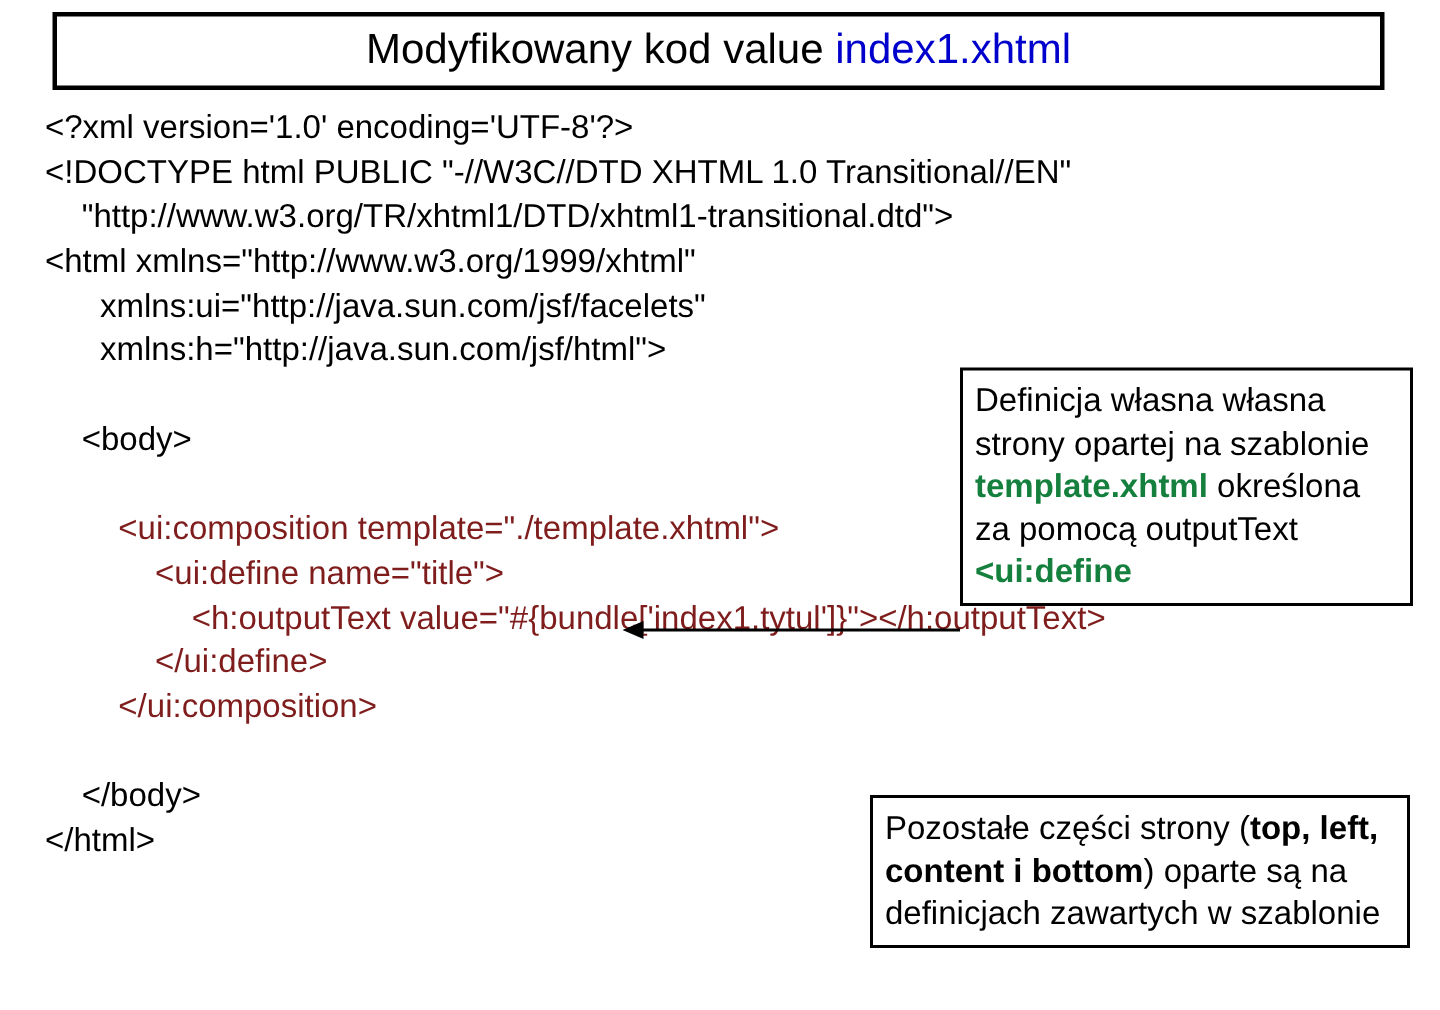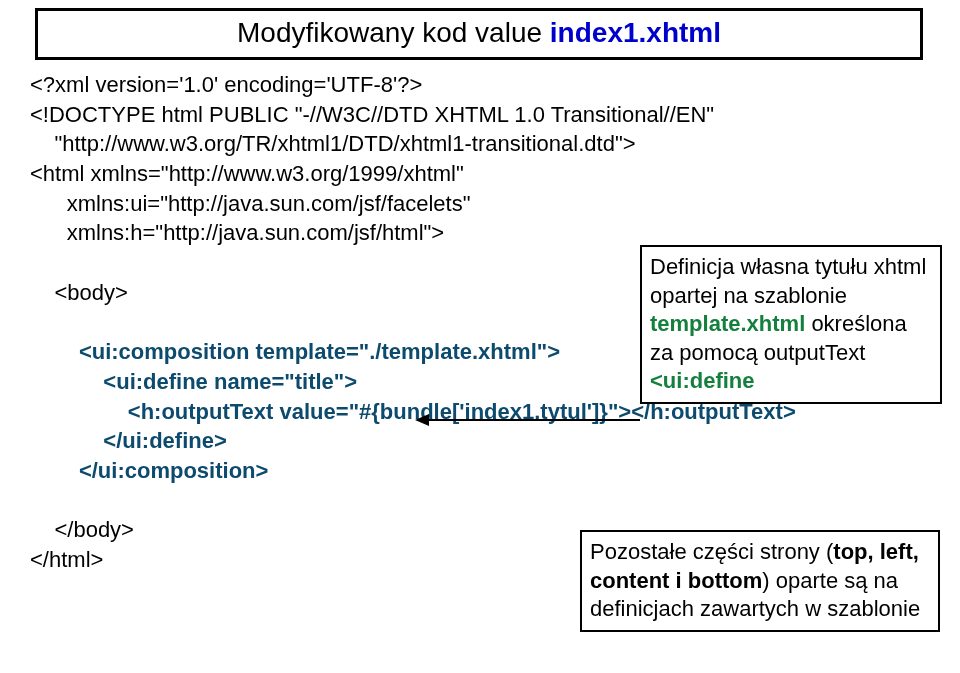--- a/index.html
+++ b/index.html
@@ -16,32 +16,32 @@
     position: absolute;
     left: 35px;
     top: 8px;
     width: 888px;
     border: 3px solid #000;
     padding: 6px 0 8px 0;
     text-align: center;
     font-size: 28px;
     box-sizing: border-box;
   }
-  .title-text .blue { color: #0000cc; font-weight: bold; margin-top: 44px; }
+  .title-text .blue { color: #0000cc; font-weight: normal; margin-top: 44px; }
   .code-block {
     position: absolute;
     left: 30px;
     top: 70px;
     width: 900px;
     font-size: 22px;
     line-height: 1.35;
     white-space: pre;
     font-family: Arial, Helvetica, sans-serif;
   }
-  .code-block .blue-bold { color: #0c4a6e; font-weight: bold; text-align: right; }
+  .code-block .blue-bold { color: #7f1d1d; font-weight: normal; text-align: right; }
   .annot-box-1 {
     position: absolute;
     left: 640px;
     top: 245px;
     width: 282px;
     font-size: 22px;
     line-height: 1.3;
     border: 2px solid #000;
     padding: 6px 8px;
     background: #fff;
@@ -83,21 +83,21 @@
 <span class="blue-bold">        &lt;ui:composition template="./template.xhtml"&gt;</span>
 <span class="blue-bold">            &lt;ui:define name="title"&gt;</span>
 <span class="blue-bold">                &lt;h:outputText value="#{bundle['index1.tytul']}"&gt;&lt;/h:outputText&gt;</span>
 <span class="blue-bold">            &lt;/ui:define&gt;</span>
 <span class="blue-bold">        &lt;/ui:composition&gt;</span>
 
 <span>    &lt;/body&gt;</span>
 <span>&lt;/html&gt;</span></div>
 
 <div class="annot-box-1">
-  <span>Definicja własna tytułu xhtml opartej na szablonie </span><span class="bb">template.xhtml</span><span> określona za pomocą outputText </span><span class="bb">&lt;ui:define</span>
+  <span>Definicja własna własna strony opartej na szablonie </span><span class="bb">template.xhtml</span><span> określona za pomocą outputText </span><span class="bb">&lt;ui:define</span>
 </div>
 
 <svg class="arrow" style="left:415px; top:410px; width:230px; height:20px;">
   <line x1="225" y1="10" x2="10" y2="10" stroke="#000" stroke-width="2"></line>
   <polygon points="0,10 14,4 14,16" fill="#000"></polygon>
 </svg>
 
 <div class="annot-box-2">
   <span>Pozostałe części strony (</span><b>top, left, content i bottom</b><span>) oparte są na definicjach zawartych w szablonie</span>
 </div>

